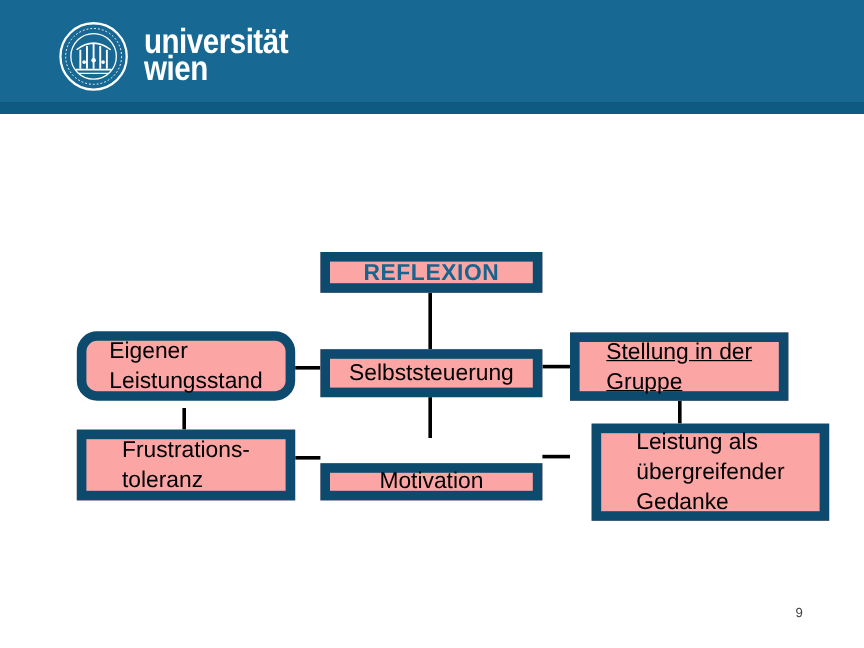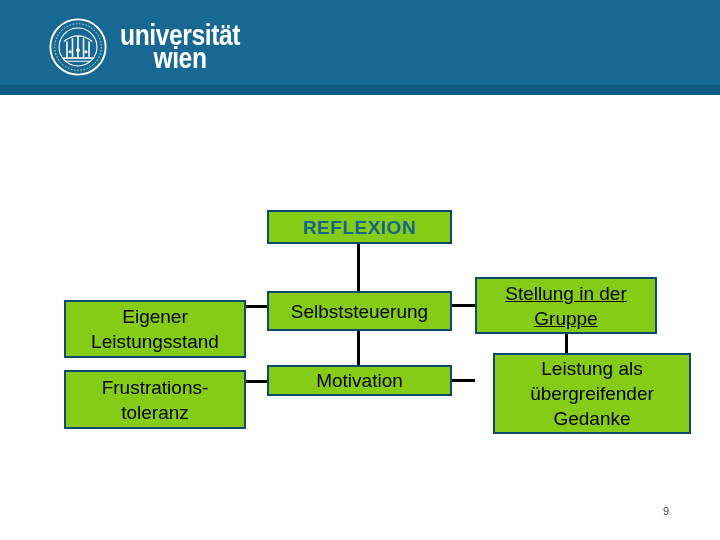--- a/index.html
+++ b/index.html
@@ -16,53 +16,53 @@
   .band {
     position: absolute; left: 0; top: 0;
     width: 720px; height: 95px;
     background: var(--band, #176893);
   }
   .band-stripe {
     position: absolute; left: 0; bottom: 0;
     width: 100%; height: 10px;
     background: var(--band-stripe, #0e5a82);
   }
-  .logo { position: absolute; left: 48px; top: 17px; display: flex; align-items: flex-start; text-align: center; }
+  .logo { position: absolute; left: 48px; top: 17px; display: flex; align-items: flex-start; }
   .seal { width: 60px; height: 60px; flex: 0 0 auto; }
   .wordmark {
     margin-left: 12px; margin-top: 7px;
     color: #ffffff;
     font-size: 29px; font-weight: bold;
     line-height: 23px; letter-spacing: -0.5px;
     transform: scaleX(0.85); transform-origin: left top;
   }
   .wordmark span { display: block; }
 
   
   .box {
     position: absolute;
     box-sizing: border-box;
-    background: #84cc16;
-    border: 2px solid #0c4a6e;
+    background: #fca5a5;
+    border: 8px solid #0c4a6e;
     display: flex; align-items: center; justify-content: center;
-    text-align: center;
+    text-align: left;
     font-size: 19px; line-height: 25px; color: #000000;
     white-space: pre-line;
     z-index: 2;
   }
   .box-root {
     left: 267px; top: 210px; width: 185px; height: 34px;
     color: var(--accent, #17648f);
     font-weight: bold; letter-spacing: 0.5px;
   }
-  .box-eigener     { left: 64px;  top: 300px; width: 182px; height: 58px; }
+  .box-eigener     { left: 64px;  top: 276px; width: 182px; height: 58px; border-radius: 17px; }
   .box-selbst      { left: 267px; top: 291px; width: 185px; height: 40px; }
   .box-stellung    { left: 475px; top: 277px; width: 182px; height: 57px; text-decoration: underline; }
-  .box-frustration { left: 64px;  top: 358px; width: 182px; height: 59px; margin-top: 12px; }
-  .box-motivation  { left: 267px; top: 365px; width: 185px; height: 31px; }
+  .box-frustration { left: 64px;  top: 358px; width: 182px; height: 59px; }
+  .box-motivation  { left: 267px; top: 386px; width: 185px; height: 31px; }
   .box-leistung    { left: 493px; top: 353px; width: 198px; height: 81px; }
 
   
   .conn { position: absolute; background: #000000; z-index: 1; }
   .conn-root-v   { left: 357px; top: 244px; width: 3px;  height: 47px; }
   .conn-mid-v    { left: 357px; top: 321px; width: 3px;  height: 44px; }
   .conn-left-v   { left: 152px; top: 340px; width: 3px;  height: 18px; }
   .conn-right-v  { left: 565px; top: 334px; width: 3px;  height: 19px; }
   .conn-r1-left  { left: 246px; top: 305px; width: 21px; height: 3px;  }
   .conn-r1-right { left: 452px; top: 304px; width: 23px; height: 3px;  }

